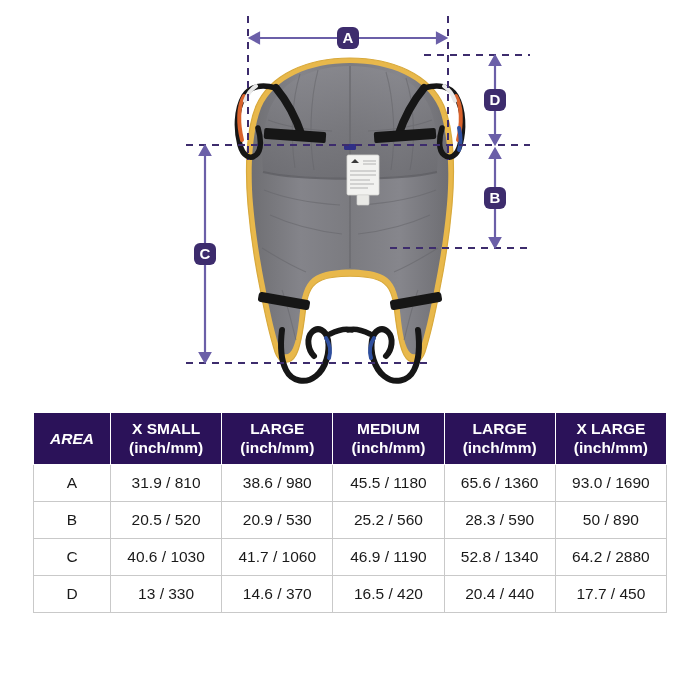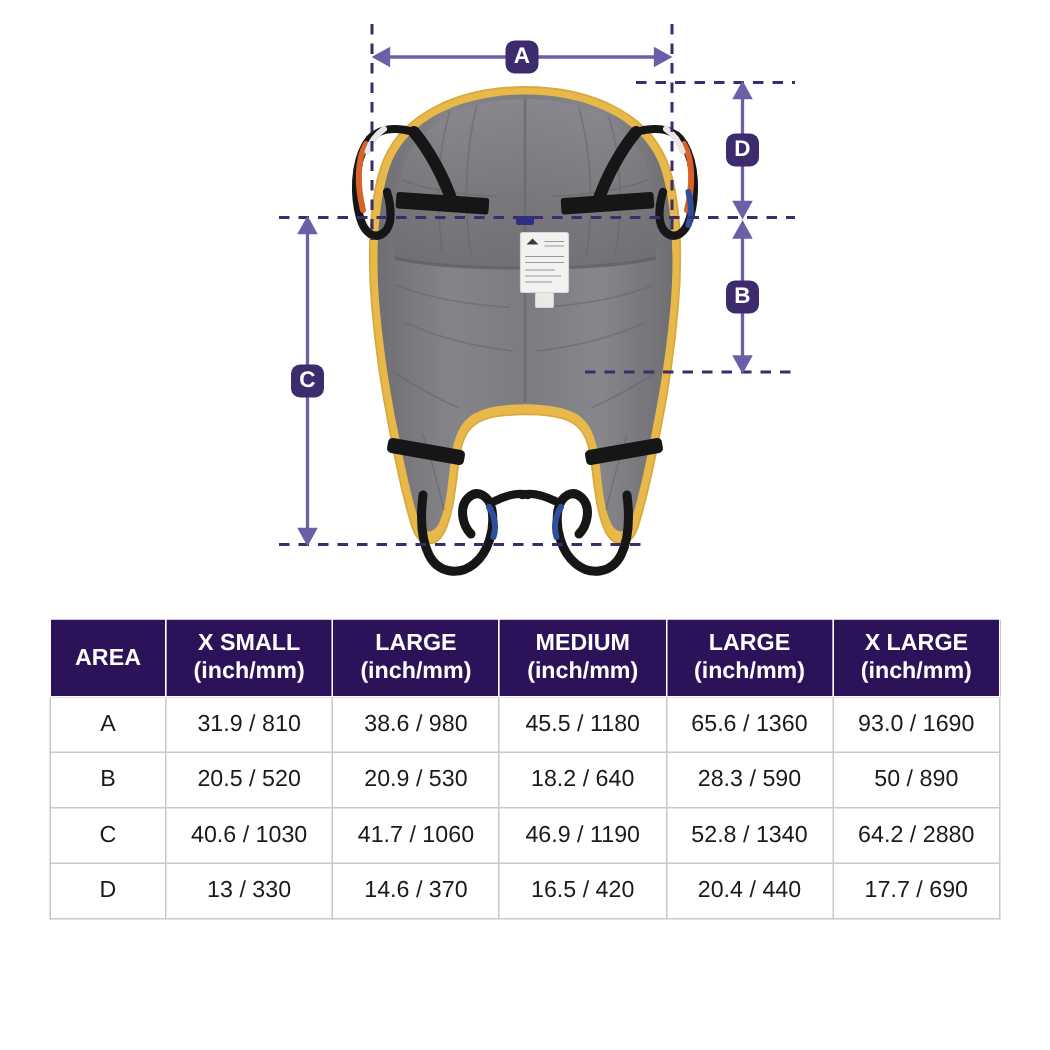--- a/index.html
+++ b/index.html
@@ -65,20 +65,21 @@
     font-size: 15.5px;
     line-height: 19px;
     padding: 6px 2px 7px 2px;
     text-align: center;
     border: 1px solid #ffffff;
     font-family: "Liberation Sans", sans-serif;
   }
   #size-table th.area-col {
     width: 72px;
     vertical-align: middle;
+    font-style: italic;
   }
   #size-table td {
     background: #ffffff;
     color: #1a1a1a;
     font-size: 15.5px;
     text-align: center;
     padding: 7px 2px;
     border: 1px solid #c9c9c9;
     font-family: "Liberation Sans", sans-serif;
     height: 22px;
@@ -314,36 +315,36 @@
         <td>31.9 / 810</td>
         <td>38.6 / 980</td>
         <td>45.5 / 1180</td>
         <td>65.6 / 1360</td>
         <td>93.0 / 1690</td>
       </tr>
       <tr>
         <td class="area-cell">B</td>
         <td>20.5 / 520</td>
         <td>20.9 / 530</td>
-        <td>18.2 / 640</td>
+        <td>25.2 / 560</td>
         <td>28.3 / 590</td>
         <td>50 / 890</td>
       </tr>
       <tr>
         <td class="area-cell">C</td>
         <td>40.6 / 1030</td>
         <td>41.7 / 1060</td>
         <td>46.9 / 1190</td>
         <td>52.8 / 1340</td>
         <td>64.2 / 2880</td>
       </tr>
       <tr>
         <td class="area-cell">D</td>
         <td>13 / 330</td>
         <td>14.6 / 370</td>
         <td>16.5 / 420</td>
         <td>20.4 / 440</td>
-        <td>17.7 / 690</td>
+        <td>17.7 / 450</td>
       </tr>
     </tbody>
   </table>
 
 </div>
 
 </body></html>

